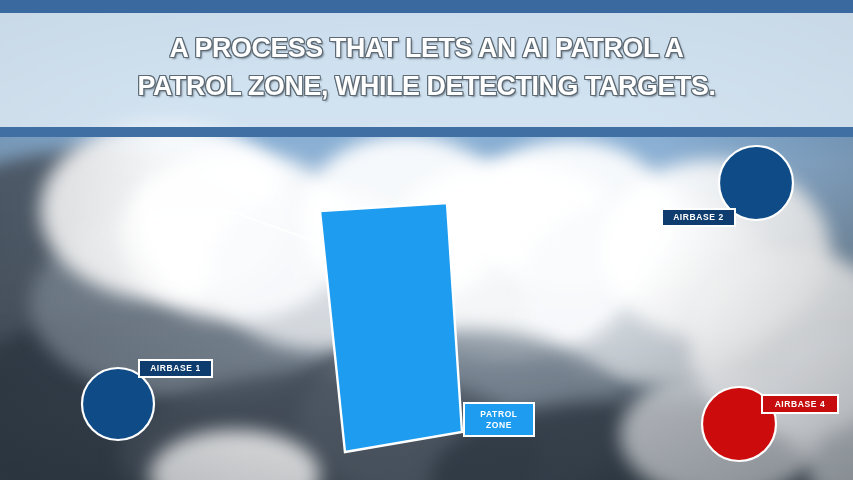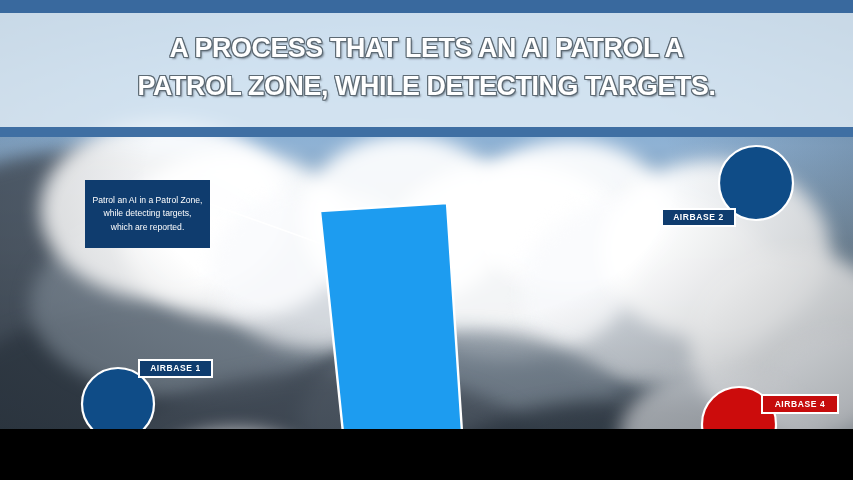--- a/index.html
+++ b/index.html
@@ -6,21 +6,21 @@
     margin: 0;
     padding: 0;
     background: #000;
   }
   body {
     font-family: "Liberation Sans", sans-serif;
   }
   #slide {
     position: relative;
     width: 853px;
-    height: 429px;
+    height: 480px;
     overflow: hidden;
     background: #2e3d4d;
   }
 
   
   .sky {
     position: absolute;
     inset: 0;
     background:
       linear-gradient(180deg, #5f93c4 0%, #7ba8d2 18%, #8fb2d4 34%, #7d93a6 58%, #596a79 78%, #44515e 100%);
@@ -171,32 +171,31 @@
   <svg class="overlay" viewBox="0 0 853 480">
     <line x1="210" y1="204" x2="322" y2="244" stroke="#ffffff" stroke-width="1.6"></line>
 
     <polygon points="320,211 447,203 462,432 345,452" fill="#1d9cf0" stroke="#ffffff" stroke-width="2.4"></polygon>
 
     <circle cx="118" cy="404" r="36" fill="#0f4c87" stroke="#ffffff" stroke-width="2.2"></circle>
     <circle cx="756" cy="183" r="37" fill="#0f4c87" stroke="#ffffff" stroke-width="2.2"></circle>
     <circle cx="739" cy="424" r="37" fill="#cc0c0c" stroke="#ffffff" stroke-width="2.2"></circle>
   </svg>
 
-  <div class="callout">
-    <span>Patrol an AI in a Patrol Zone,
-while detecting targets,
-which are reported.</span>
-  </div>
 
   <div class="maplabel lbl-navy" id="label-airbase-1">
     <span>AIRBASE 1</span>
   </div>
 
   <div class="maplabel lbl-navy" id="label-airbase-2">
     <span>AIRBASE 2</span>
   </div>
 
   <div class="maplabel lbl-red" id="label-airbase-4">
     <span>AIRBASE 4</span>
   </div>
 
+  <div class="maplabel lbl-cyan" id="label-patrol-zone">
+    <span>PATROL
+ZONE</span>
+  </div>
 
 </div>
 
 </body></html>

